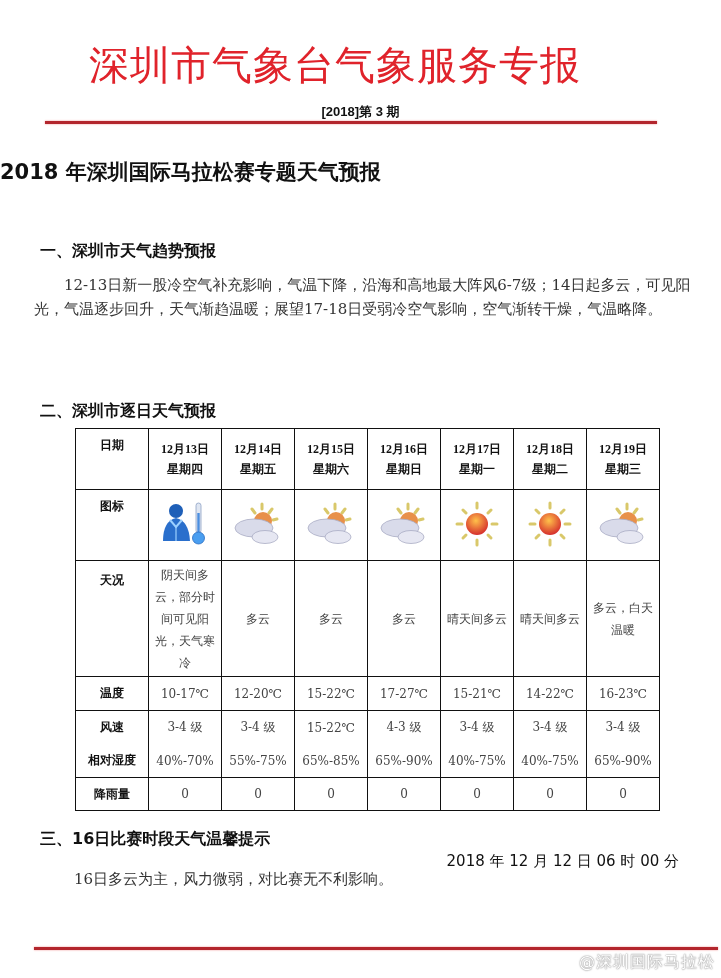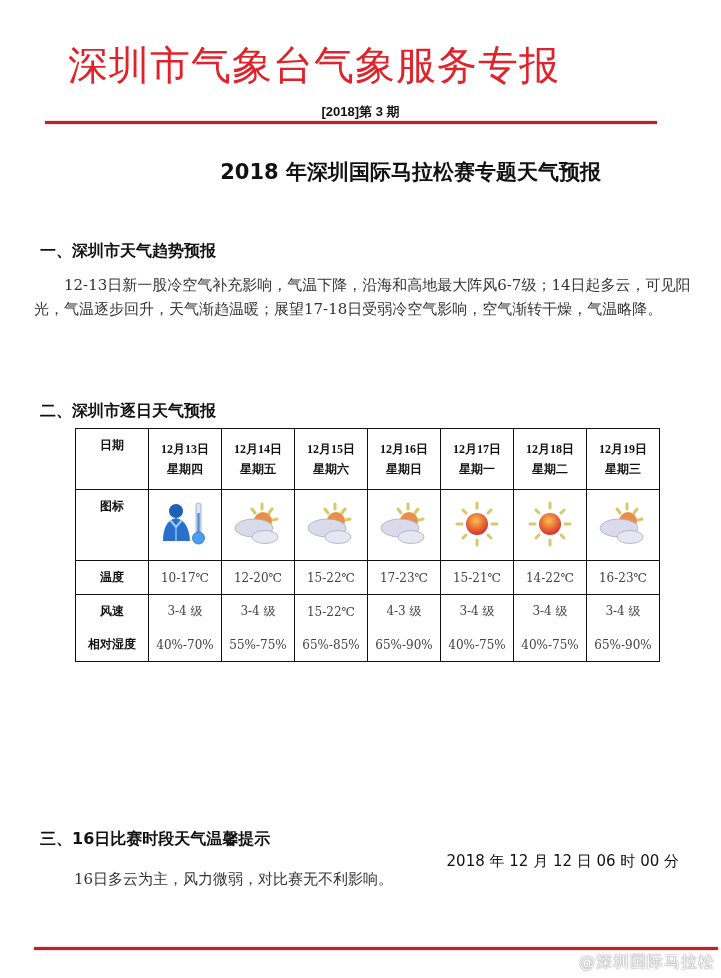--- a/index.html
+++ b/index.html
@@ -1,28 +1,28 @@
 <!DOCTYPE html>
 <html><head>
 <meta charset="utf-8">
 <style>
   html, body { margin: 0; padding: 0; background: #ffffff; }
   body { width: 721px; height: 978px; position: relative; overflow: hidden;
          font-family: "DejaVu Serif", "Liberation Serif", serif; color: #222; }
   .abs { position: absolute; }
   .masthead { left: 0; width: 628px; top: 38px; text-align: center;
               font-family: "DejaVu Sans", "Liberation Sans", sans-serif;
-              color: #e0232b; font-size: 40px; letter-spacing: 1px; font-weight: normal; }
+              color: #e0232b; font-size: 40px; letter-spacing: 1px; font-weight: normal; padding-left: 21px; }
   .issue { left: 0; width: 721px; top: 103px; text-align: center;
            font-family: "Liberation Sans", "DejaVu Sans", sans-serif;
            font-size: 13px; font-weight: bold; color: #111; }
   .rule { height: 3px; background: #b3262d; box-shadow: 0 0 2px #e88; }
   .rule.top { left: 45px; width: 612px; top: 121px; }
   .rule.bottom { left: 34px; width: 684px; top: 947px; }
-  .doc-title { left: 0; width: 601px; top: 158px; text-align: right;
+  .doc-title { left: 0; width: 601px; top: 158px; text-align: left;
                font-family: "DejaVu Sans", "Liberation Sans", sans-serif;
                font-size: 21px; font-weight: bold; color: #111; }
   .sec { font-family: "DejaVu Sans", "Liberation Sans", sans-serif;
          font-weight: bold; font-size: 16px; color: #111; left: 40px; }
   .para { left: 34px; width: 660px; font-size: 15px; line-height: 24px; color: #333; text-indent: 2em; }
   table.wx { position: absolute; left: 75px; top: 428px; border-collapse: collapse;
              font-size: 12px; color: #444; }
   table.wx td { border: 1.5px solid #111; text-align: center; padding: 0; width: 72px; }
   table.wx td.label { font-family: "DejaVu Sans", "Liberation Sans", sans-serif;
                       font-weight: bold; color: #111; font-size: 12px; }
@@ -209,26 +209,36 @@
                 <line x1="45" y1="18" x2="41" y2="19"></line>
                 <line x1="20" y1="8" x2="23" y2="12"></line>
               </g>
           <circle cx="31" cy="20" r="9" fill="#e8904a"></circle>
           <ellipse cx="22" cy="27" rx="19" ry="9" fill="#d9dbea" stroke="#a9acc4" stroke-width="0.8"></ellipse>
           <ellipse cx="33" cy="36" rx="13" ry="6.5" fill="#e6e7f2" stroke="#a9acc4" stroke-width="0.8"></ellipse>
         </svg>
       </span>
     </td>
   </tr>
+  <tr class="r-cond">
+    <td class="label top-align">天况</td>
+    <td><span class="cond-text">阴天间多云，部分时间可见阳光，天气寒冷</span></td>
+    <td><span class="cond-text">多云</span></td>
+    <td><span class="cond-text">多云</span></td>
+    <td><span class="cond-text">多云</span></td>
+    <td><span class="cond-text" style="width:70px">晴天间多云</span></td>
+    <td><span class="cond-text" style="width:70px">晴天间多云</span></td>
+    <td><span class="cond-text">多云，白天温暖</span></td>
+  </tr>
   <tr class="r-temp">
     <td class="label">温度</td>
     <td>10-17℃</td>
     <td>12-20℃</td>
     <td>15-22℃</td>
-    <td>17-23℃</td>
+    <td>17-27℃</td>
     <td>15-21℃</td>
     <td>14-22℃</td>
     <td>16-23℃</td>
   </tr>
   <tr class="r-wspd">
     <td class="label">风速</td>
     <td>3-4 级</td>
     <td>3-4 级</td>
     <td>15-22℃</td>
     <td>4-3 级</td>
@@ -239,20 +249,30 @@
   <tr class="r-hum">
     <td class="label">相对湿度</td>
     <td>40%-70%</td>
     <td>55%-75%</td>
     <td>65%-85%</td>
     <td>65%-90%</td>
     <td>40%-75%</td>
     <td>40%-75%</td>
     <td>65%-90%</td>
   </tr>
+  <tr class="r-rain">
+    <td class="label">降雨量</td>
+    <td>0</td>
+    <td>0</td>
+    <td>0</td>
+    <td>0</td>
+    <td>0</td>
+    <td>0</td>
+    <td>0</td>
+  </tr>
 </tbody>
   </table>
 
 <div class="abs sec" style="top:829px;">三、16日比赛时段天气温馨提示</div>
 <div class="abs footer-note">16日多云为主，风力微弱，对比赛无不利影响。</div>
 <div class="abs signoff">2018 年 12 月 12 日 06 时 00 分</div>
 
 <div class="abs rule bottom"></div>
 <div class="abs watermark">@深圳国际马拉松</div>
 

